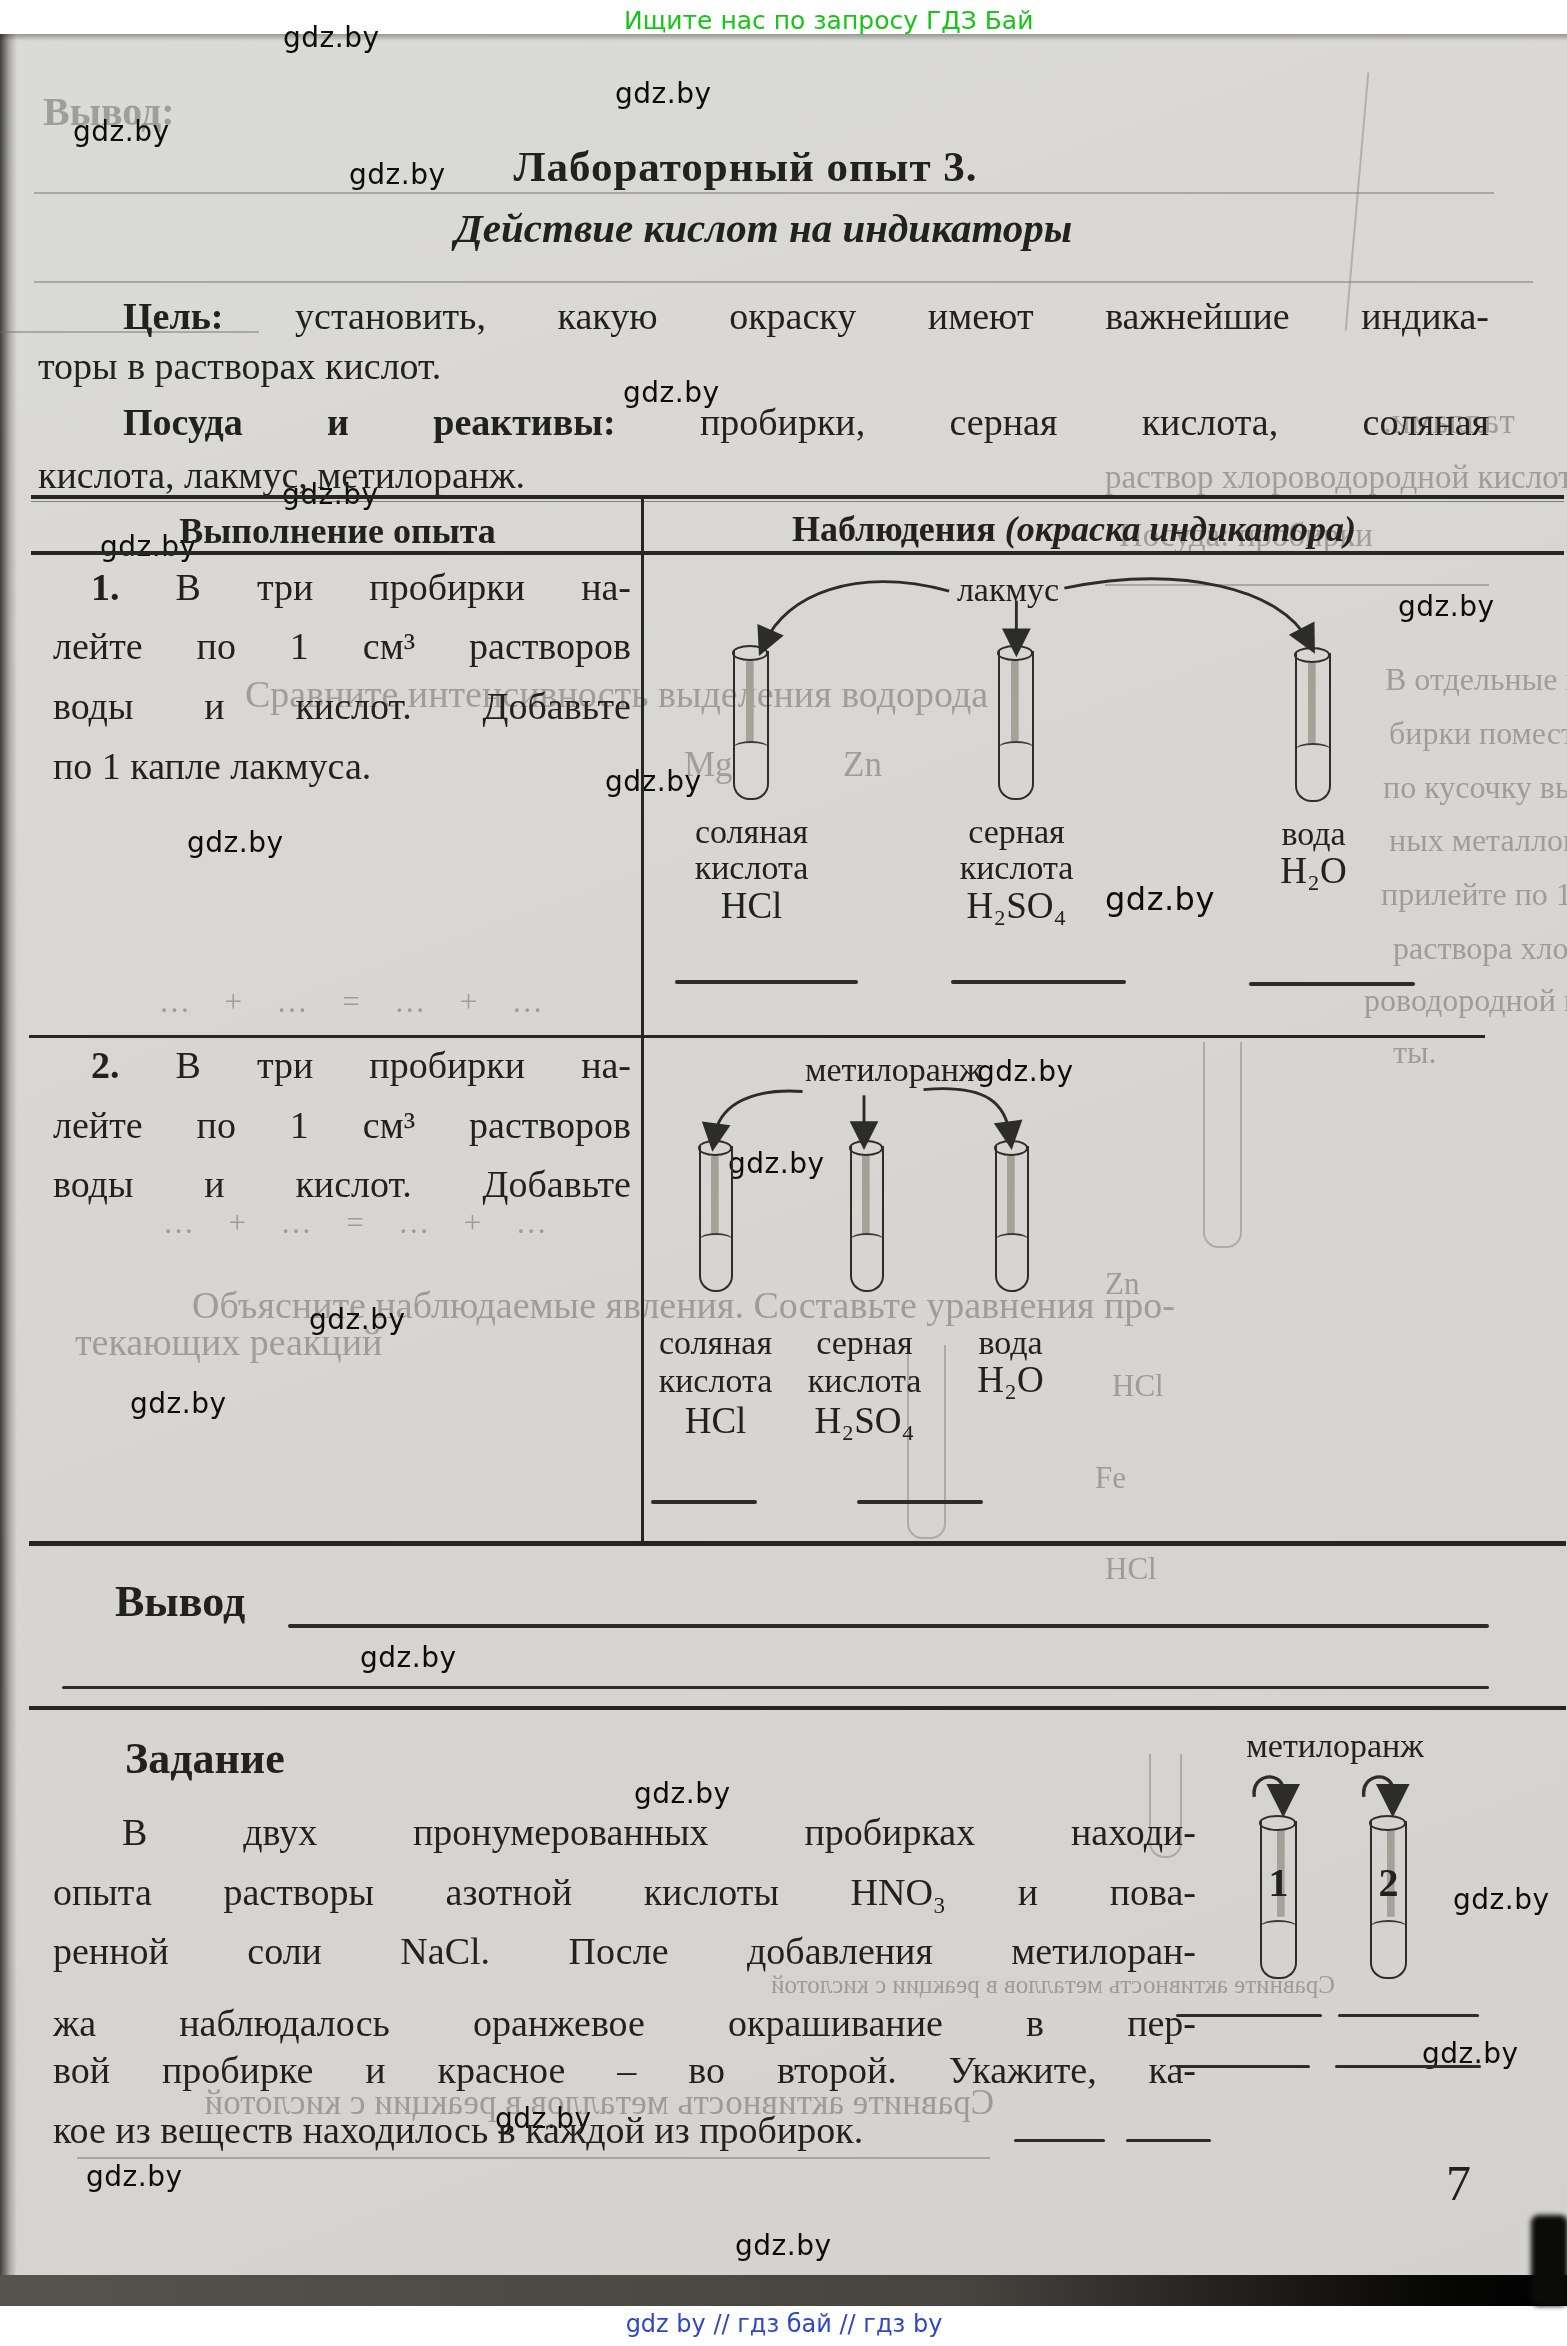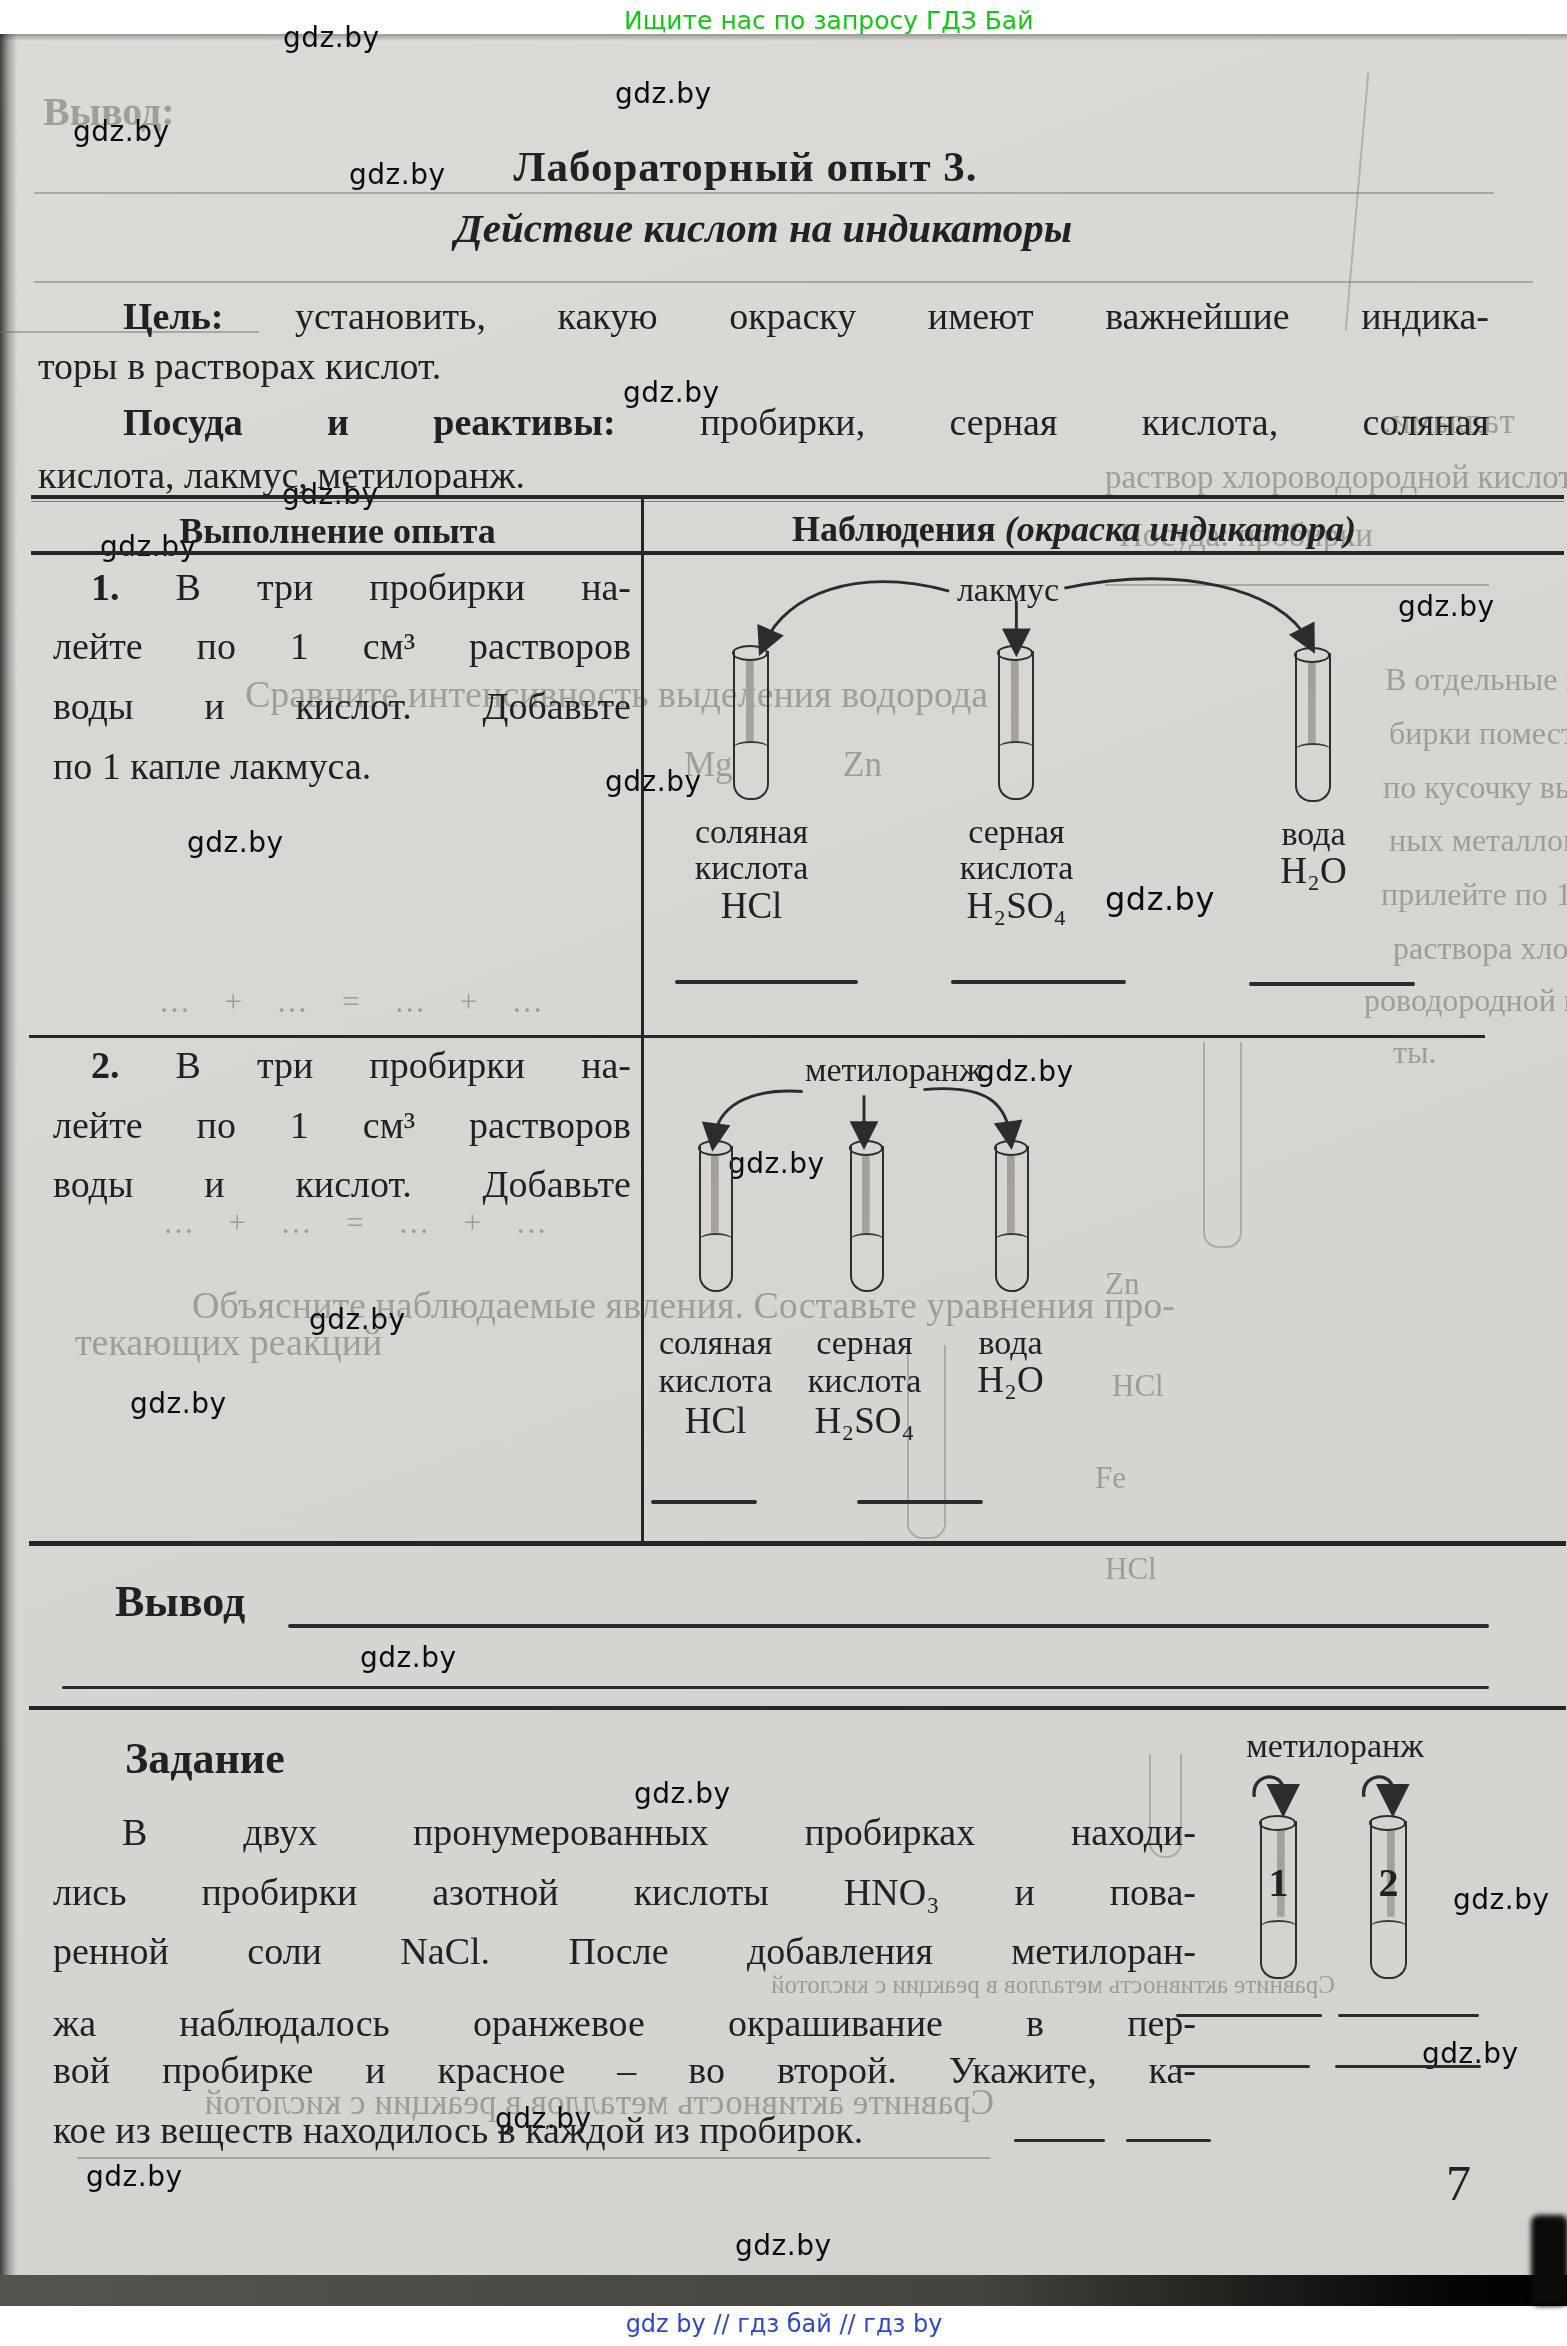--- a/index.html
+++ b/index.html
@@ -223,21 +223,21 @@
 
   <div class="abs serif b" style="left:115px;top:1576px;font-size:44px;">Вывод</div>
   <div class="blank" style="left:288px;top:1624px;width:1201px;height:3.8px;"></div>
   <div class="blank" style="left:62px;top:1686px;width:1427px;height:2.9px;"></div>
   <div class="rule" style="left:29px;top:1706px;width:1537px;height:3.8px;"></div>
 
   <div class="abs serif b" style="left:125px;top:1733px;font-size:44px;">Задание</div>
   <div class="abs body40 just" style="left:53px;top:1810px;width:1143px;">
     <span style="display:inline-block;width:69px;"></span><span>В двух пронумерованных пробирках находи-</span>
   </div>
-  <div class="abs body40 just" style="left:53px;top:1870px;width:1143px;">лись пробирки азотной кислоты HNO₃ и пова-</div>
+  <div class="abs body40 just" style="left:53px;top:1870px;width:1143px;">опыта растворы азотной кислоты HNO₃ и пова-</div>
   <div class="abs body40 just" style="left:53px;top:1929px;width:1143px;">ренной соли NaCl. После добавления метилоран-</div>
   <div class="abs body40 just" style="left:53px;top:1989px;width:1143px;margin-top:12px;">жа наблюдалось оранжевое окрашивание в пер-</div>
   <div class="abs body40 just" style="left:53px;top:2048px;width:1143px;">вой пробирке и красное – во второй. Укажите, ка-</div>
   <div class="abs body40" style="left:53px;top:2108px;">кое из веществ находилось в каждой из пробирок.</div>
   <div class="blank" style="left:1014px;top:2139px;width:91px;height:2.9px;"></div>
   <div class="blank" style="left:1126px;top:2139px;width:85px;height:2.9px;"></div>
 
   <div class="abs serif lbl" style="left:1234px;top:1727px;width:202px;">метилоранж</div>
   <svg style="left:1239px;top:1764px;" width="173" height="60" viewBox="0 0 180 62">
     <path d="M16,34 C12,10 44,6 46,26 L46,38" fill="none" stroke="#2c2c2a" stroke-width="3.5" marker-end="url(#ah)"></path>

